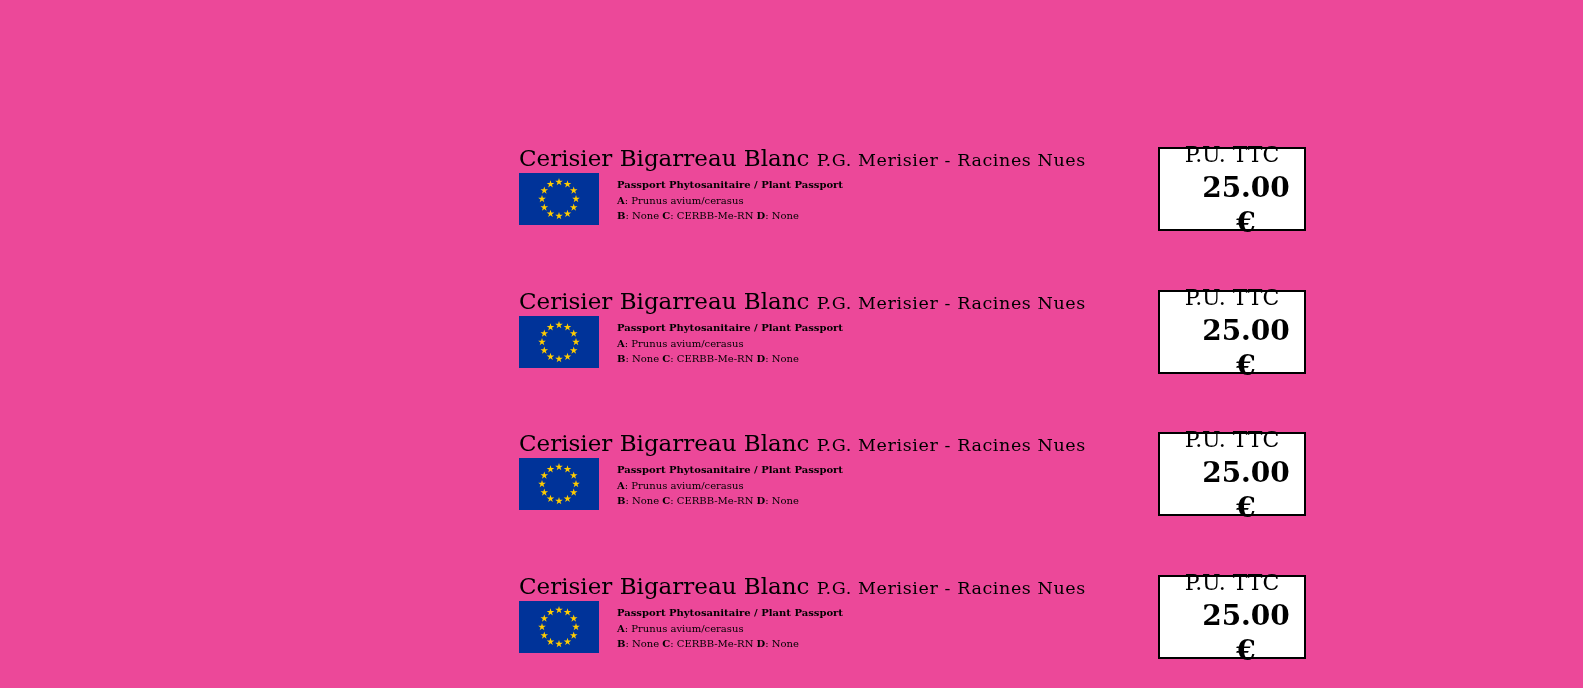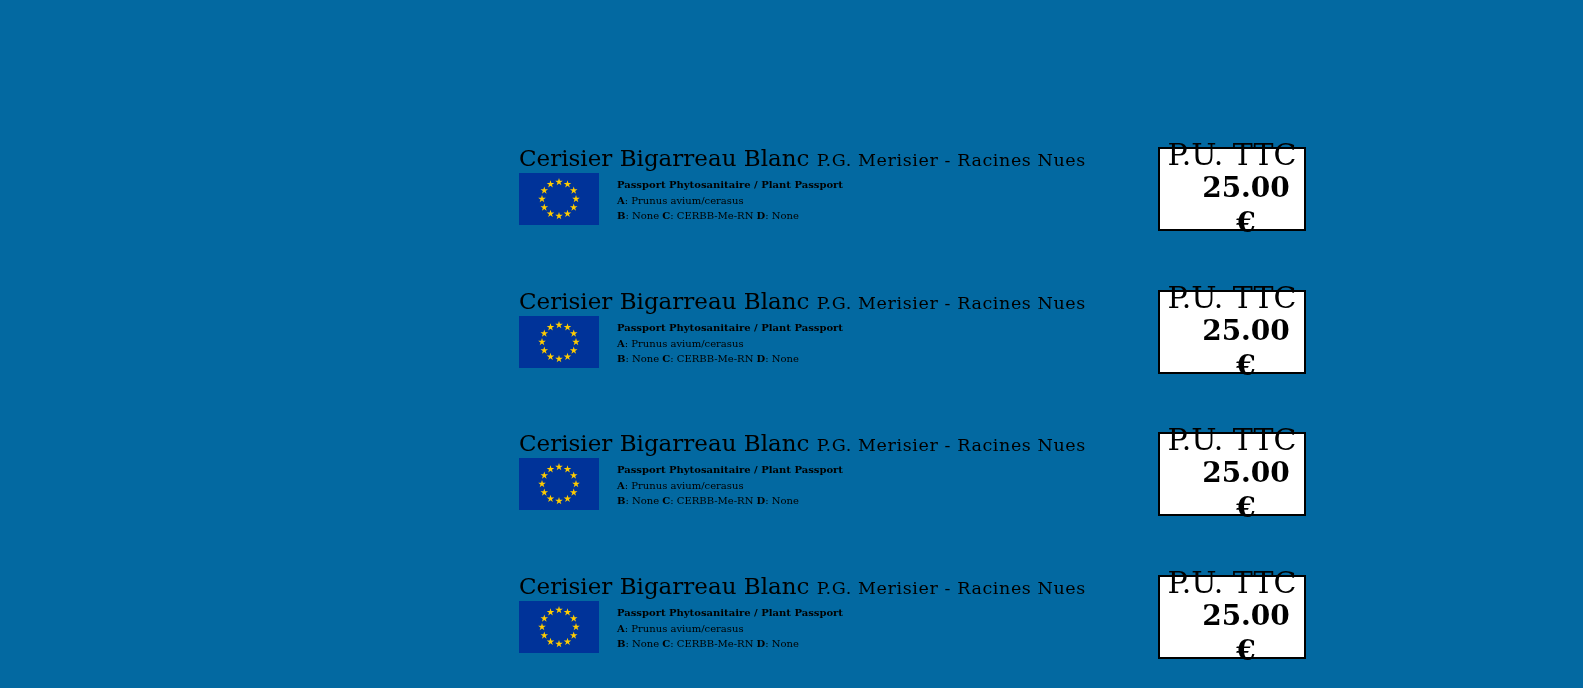--- a/index.html
+++ b/index.html
@@ -6,21 +6,21 @@
   body {
     width: 1583px; height: 688px;
     background: #ffffff;
     overflow: hidden;
     font-family: "DejaVu Serif", serif;
     color: #000;
   }
   .sheet {
     position: relative;
     width: 1583px; height: 688px;
-    background: #0369a1;
+    background: #ec4899;
   }
   .label {
     position: absolute;
     left: 519px;
     width: 787px;
     height: 112px;
   }
   .label:nth-child(1) { top: 146px; }
   .label:nth-child(2) { top: 289px; }
   .label:nth-child(3) { top: 431px; }
@@ -60,21 +60,21 @@
     height: 84px;
     box-sizing: border-box;
     border: 2px solid #000;
     display: flex;
     flex-direction: column;
     align-items: center;
     justify-content: center;
     text-align: center;
     background: #fff;
   }
-  .pu { font-size: 30px; line-height: 31px; }
+  .pu { font-size: 22px; line-height: 31px; }
   .amount { font-size: 28px; font-weight: bold; line-height: 35px; margin-left: 28px; }
 
   .svg-defs { position: absolute; width: 0; height: 0; }
 </style>
 </head>
 <body style="background: rgb(255, 255, 255);">
 
 <svg class="svg-defs" aria-hidden="true">
   <defs>
     <path id="eustar" d="M0,-4 L0.9,-1.24 L3.8,-1.24 L1.45,0.47 L2.35,3.24 L0,1.53 L-2.35,3.24 L-1.45,0.47 L-3.8,-1.24 L-0.9,-1.24 Z"></path>

